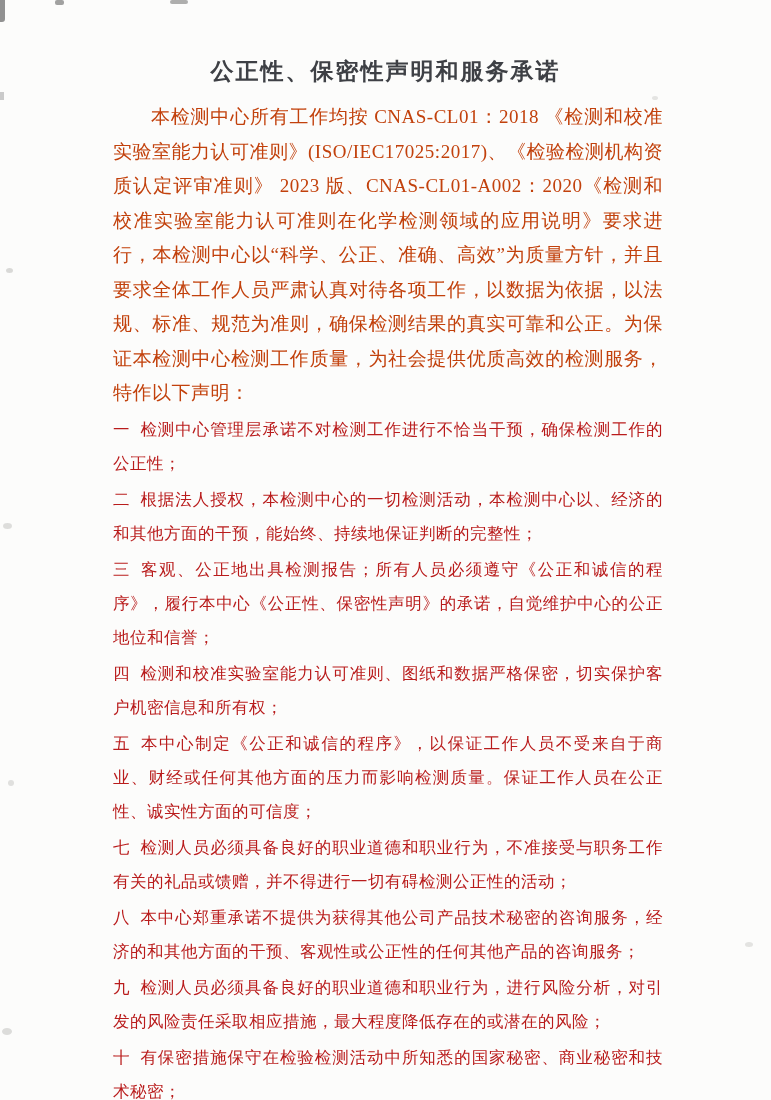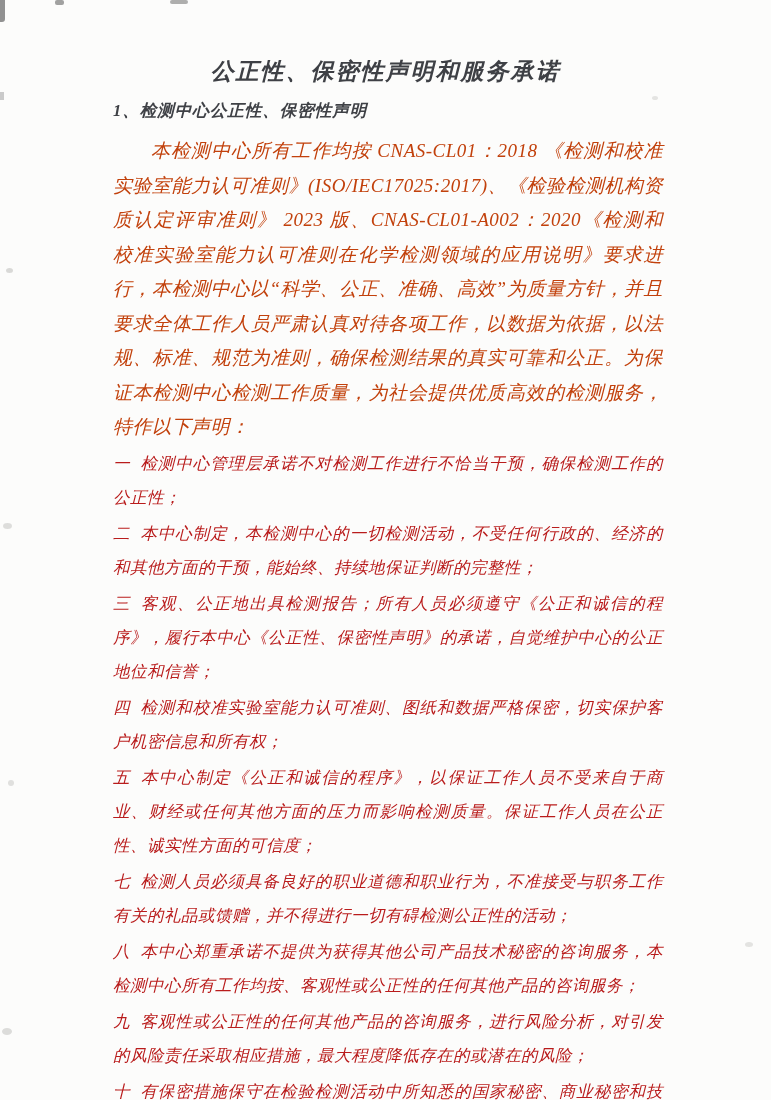--- a/index.html
+++ b/index.html
@@ -1,15 +1,15 @@
 <!DOCTYPE html>
 <html><head>
 <meta charset="utf-8">
 <style>
-  * { margin: 0; padding: 0; box-sizing: border-box; font-style: italic; }
+  * { margin: 0; padding: 0; box-sizing: border-box; }
   html, body { background: #e8e8e8; }
   .page {
     position: relative;
     width: 771px;
     height: 1100px;
     margin: 0 auto;
     background: #fcfcfb;
     overflow: hidden;
     font-family: "Liberation Serif", "DejaVu Serif", serif;
     color: #45474c;
@@ -82,57 +82,56 @@
   <span class="artifact a6"></span>
   <span class="artifact a7"></span>
   <span class="artifact a8"></span>
   <span class="artifact a9"></span>
   <span class="artifact a10"></span>
 
   <h1 class="doc-title">公正性、保密性声明和服务承诺</h1>
 
   <div class="content">
 
-    <h2 class="section-heading">1、检测中心公正性、保密性声明</h2>
 
     <p class="intro">本检测中心所有工作均按 CNAS-CL01：2018 《检测和校准实验室能力认可准则》(ISO/IEC17025:2017)、《检验检测机构资质认定评审准则》 2023 版、CNAS-CL01-A002：2020《检测和校准实验室能力认可准则在化学检测领域的应用说明》要求进行，本检测中心以“科学、公正、准确、高效”为质量方针，并且要求全体工作人员严肃认真对待各项工作，以数据为依据，以法规、标准、规范为准则，确保检测结果的真实可靠和公正。为保证本检测中心检测工作质量，为社会提供优质高效的检测服务，特作以下声明：</p>
 
     <div class="statement-list">
 
         <p class="statement-item">
           <span class="num">一</span><span>检测中心管理层承诺不对检测工作进行不恰当干预，确保检测工作的公正性；</span>
         </p>
 
         <p class="statement-item">
-          <span class="num">二</span><span>本中心制定，本检测中心的一切检测活动，不受任何行政的、经济的和其他方面的干预，能始终、持续地保证判断的完整性；</span>
+          <span class="num">二</span><span>根据法人授权，本检测中心的一切检测活动，本检测中心以、经济的和其他方面的干预，能始终、持续地保证判断的完整性；</span>
         </p>
 
         <p class="statement-item">
           <span class="num">三</span><span>客观、公正地出具检测报告；所有人员必须遵守《公正和诚信的程序》，履行本中心《公正性、保密性声明》的承诺，自觉维护中心的公正地位和信誉；</span>
         </p>
 
         <p class="statement-item">
           <span class="num">四</span><span>检测和校准实验室能力认可准则、图纸和数据严格保密，切实保护客户机密信息和所有权；</span>
         </p>
 
         <p class="statement-item">
           <span class="num">五</span><span>本中心制定《公正和诚信的程序》，以保证工作人员不受来自于商业、财经或任何其他方面的压力而影响检测质量。保证工作人员在公正性、诚实性方面的可信度；</span>
         </p>
 
 
         <p class="statement-item">
           <span class="num">七</span><span>检测人员必须具备良好的职业道德和职业行为，不准接受与职务工作有关的礼品或馈赠，并不得进行一切有碍检测公正性的活动；</span>
         </p>
 
         <p class="statement-item">
-          <span class="num">八</span><span>本中心郑重承诺不提供为获得其他公司产品技术秘密的咨询服务，本检测中心所有工作均按、客观性或公正性的任何其他产品的咨询服务；</span>
+          <span class="num">八</span><span>本中心郑重承诺不提供为获得其他公司产品技术秘密的咨询服务，经济的和其他方面的干预、客观性或公正性的任何其他产品的咨询服务；</span>
         </p>
 
         <p class="statement-item">
-          <span class="num">九</span><span>客观性或公正性的任何其他产品的咨询服务，进行风险分析，对引发的风险责任采取相应措施，最大程度降低存在的或潜在的风险；</span>
+          <span class="num">九</span><span>检测人员必须具备良好的职业道德和职业行为，进行风险分析，对引发的风险责任采取相应措施，最大程度降低存在的或潜在的风险；</span>
         </p>
 
         <p class="statement-item">
           <span class="num">十</span><span>有保密措施保守在检验检测活动中所知悉的国家秘密、商业秘密和技术秘密；</span>
         </p>
 
       </div>
 
   </div>
 

